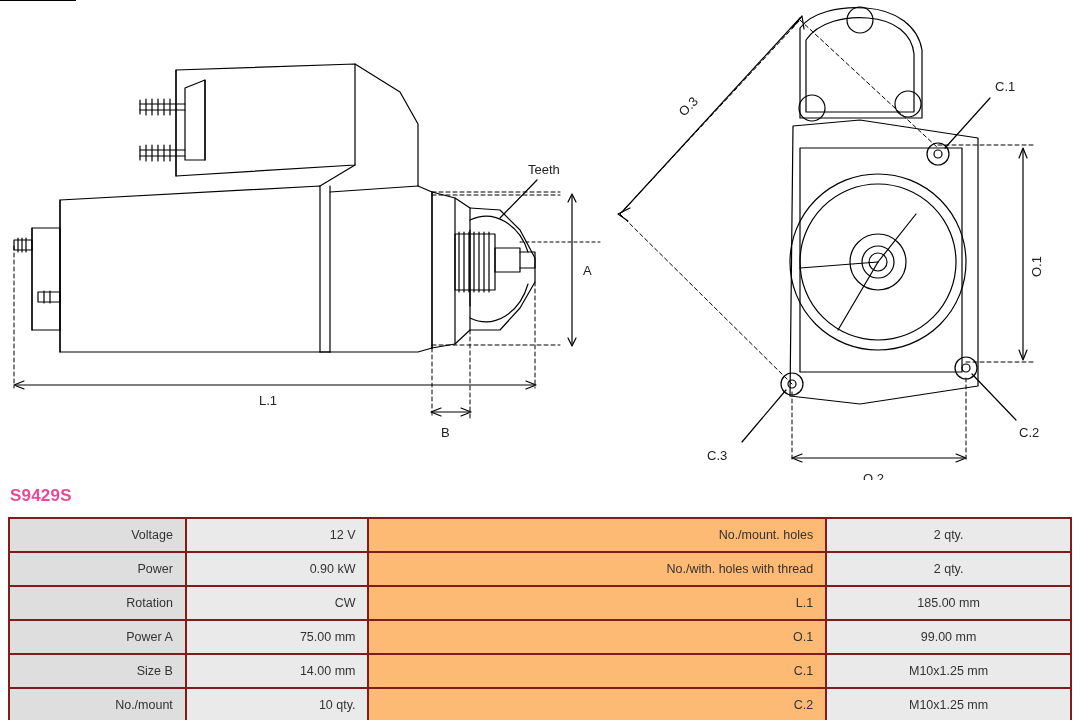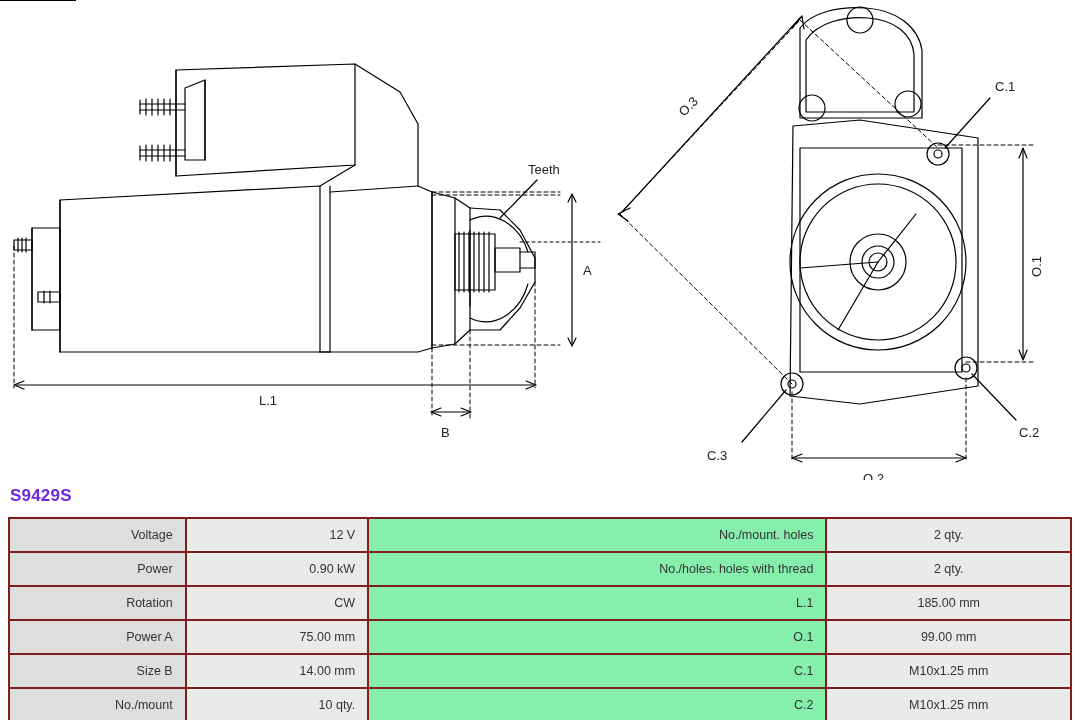--- a/index.html
+++ b/index.html
@@ -36,21 +36,21 @@
     width: 1080px;
     height: 480px;
   }
   svg { display: block; }
 
   .part-title {
     position: absolute;
     left: 10px;
     top: 486px;
     font-size: 17px;
-    color: #6d28d9;
+    color: #ec4899;
     font-weight: bold;
     letter-spacing: 0.2px;
   }
 
   .spec-table {
     position: absolute;
     left: 8px;
     top: 517px;
     width: 1064px;
     border-collapse: collapse;
@@ -70,21 +70,21 @@
     background: #dedede;
   }
   .spec-table td.value {
     text-align: right;
     width: 172px;
     background: #eaeaea;
   }
   .spec-table td.label2 {
     text-align: right;
     width: 475px;
-    background: #86efac;
+    background: #fdba74;
   }
   .spec-table td.value2 {
     text-align: center;
     width: 240px;
     background: #eaeaea;
   }
   .lbl {
     font-size: 13px;
     fill: #222;
     font-family: "Liberation Sans", sans-serif;
@@ -275,21 +275,21 @@
     <tbody>
       <tr>
         <td class="label">Voltage</td>
         <td class="value">12 V</td>
         <td class="label2">No./mount. holes</td>
         <td class="value2">2 qty.</td>
       </tr>
       <tr>
         <td class="label">Power</td>
         <td class="value">0.90 kW</td>
-        <td class="label2">No./holes. holes with thread</td>
+        <td class="label2">No./with. holes with thread</td>
         <td class="value2">2 qty.</td>
       </tr>
       <tr>
         <td class="label">Rotation</td>
         <td class="value">CW</td>
         <td class="label2">L.1</td>
         <td class="value2">185.00 mm</td>
       </tr>
       <tr>
         <td class="label">Power A</td>

